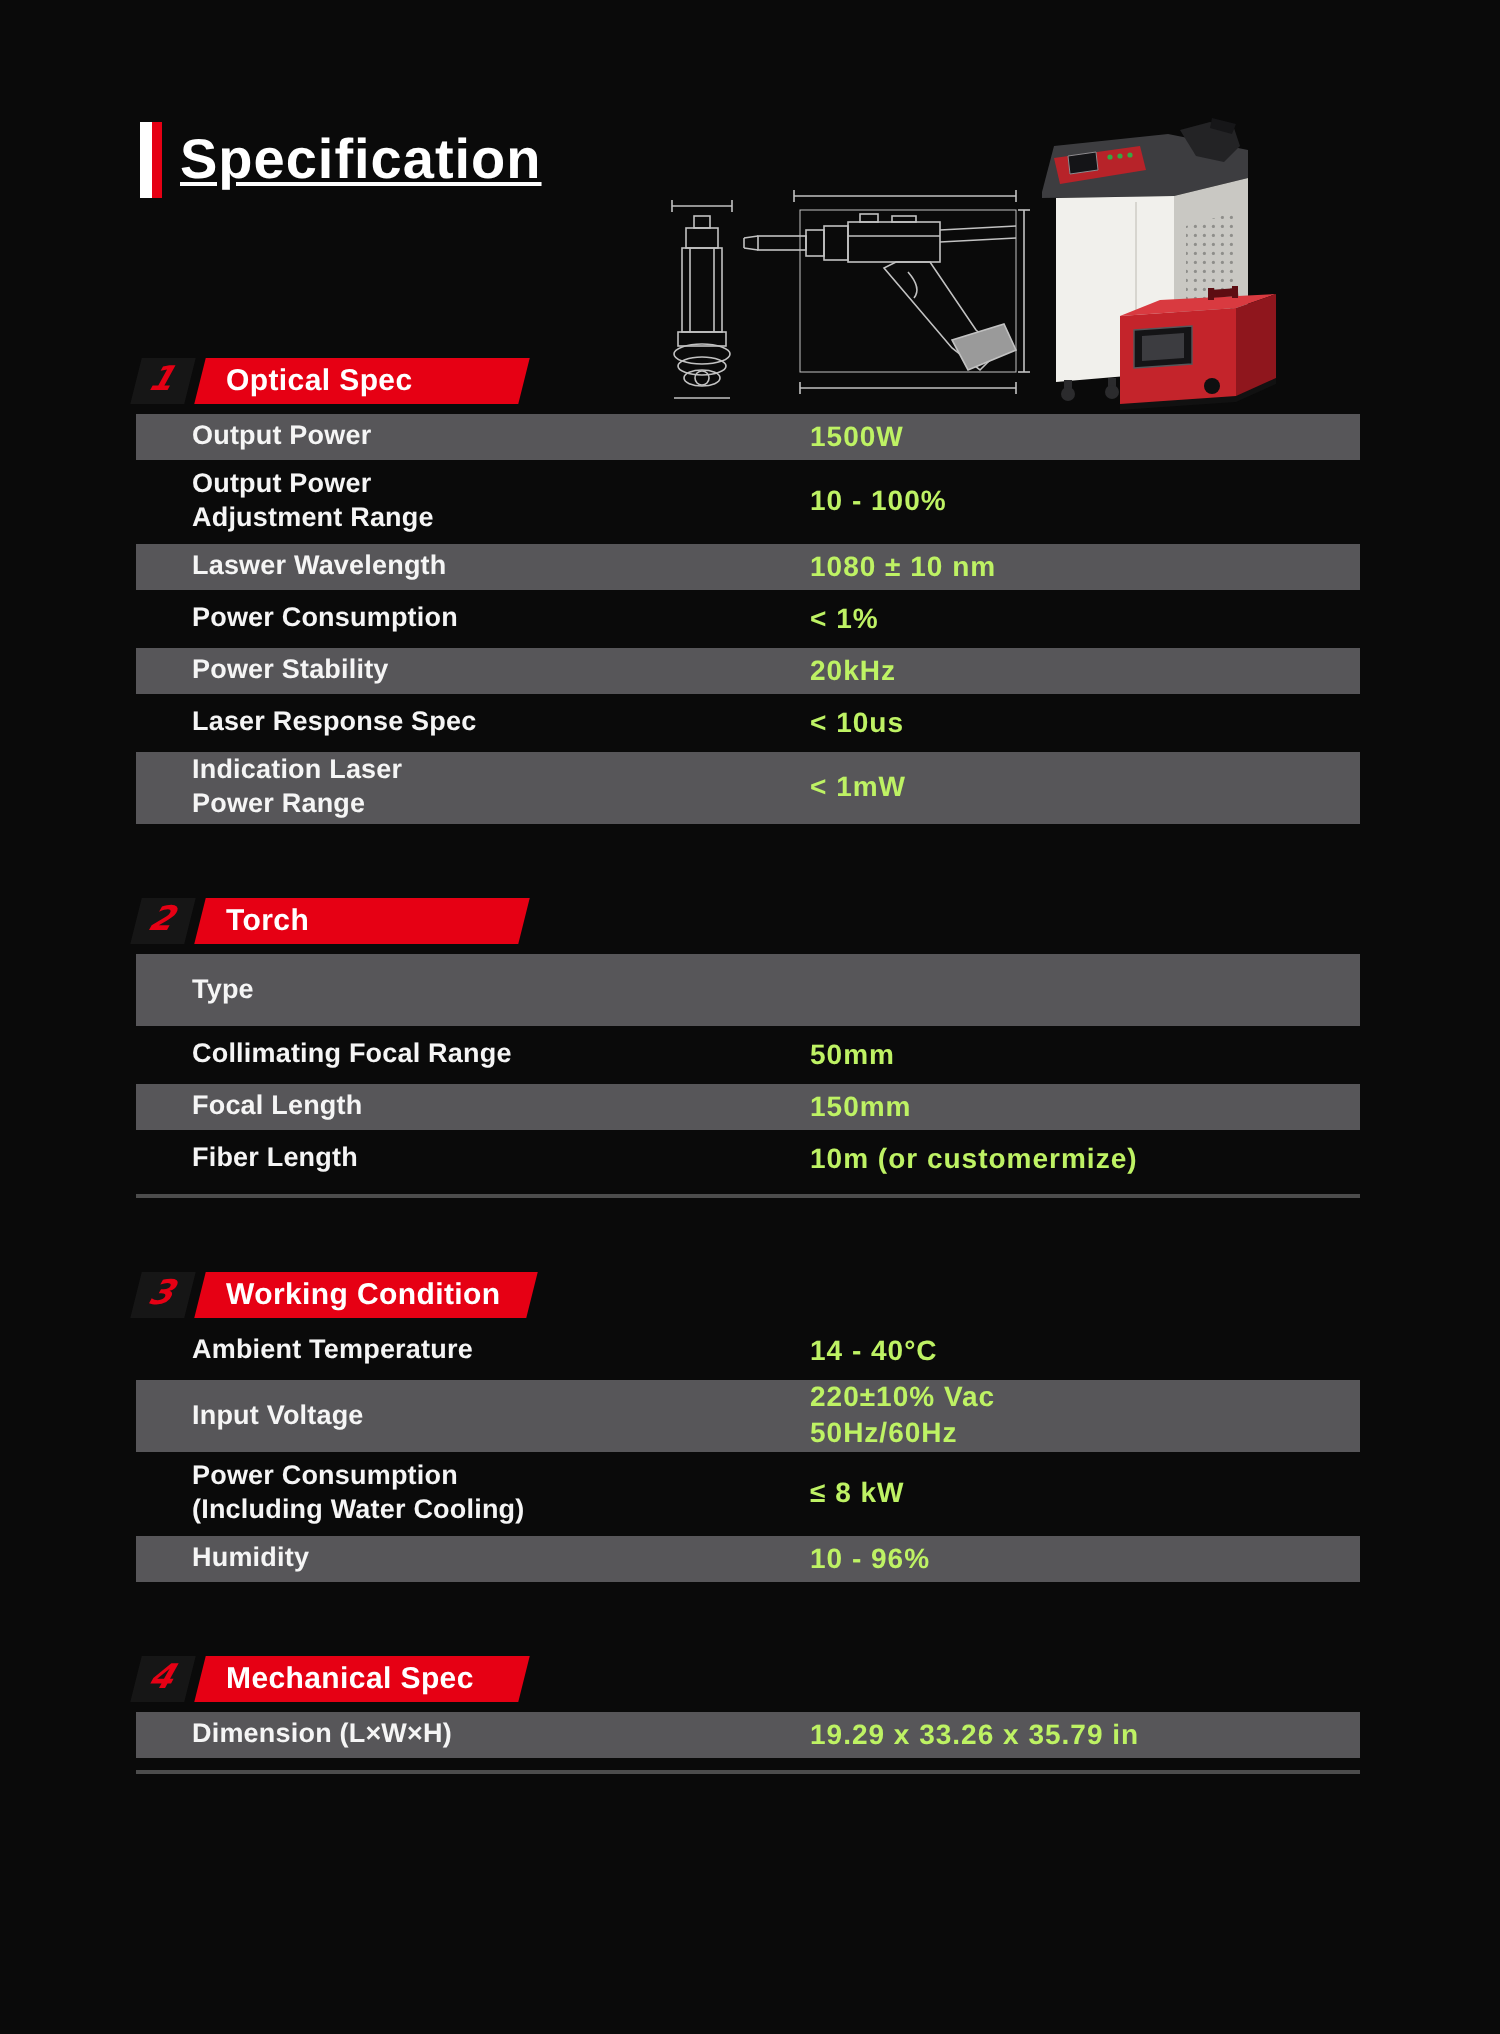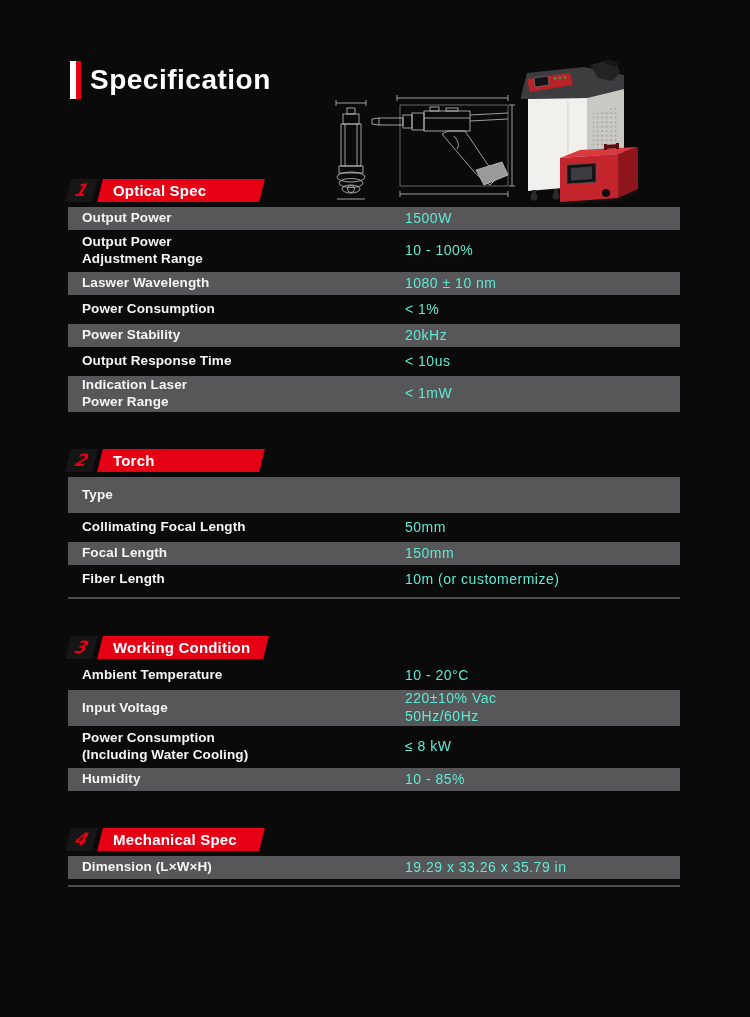--- a/index.html
+++ b/index.html
@@ -8,21 +8,21 @@
     width:750px; height:1017px; position:relative; overflow:hidden;
     font-family:"Liberation Sans", sans-serif;
   }
   .page { position:absolute; inset:0; background:#0a0a0a; }
 
   
   .title-block { position:absolute; left:70px; top:60px; height:40px; display:flex; align-items:center; }
   .accent-bar { display:flex; height:38px; margin-right:9px; }
   .accent-bar .bar-white { width:6px; background:#ffffff; }
   .accent-bar .bar-red { width:5px; background:#e60014; }
-  .page-title { color:#ffffff; font-size:28px; font-weight:bold; letter-spacing:0.5px; }
+  .page-title { color:#ffffff; font-size:28px; font-weight:bold; letter-spacing:0.5px;text-decoration:underline; }
 
   
   .hero { position:absolute; left:322px; top:58px; width:348px; height:150px; }
 
   
   .sections { position:absolute; left:68px; top:179px; width:612px; }
   .spec-section { margin-bottom:37px; }
   .section-header { display:flex; height:23px; margin-bottom:5px; align-items:stretch; }
   .num-badge {
     width:27px; background:#161616; transform:skewX(-14deg);
@@ -39,26 +39,26 @@
   .header-label {
     transform:skewX(14deg); color:#ffffff; font-weight:bold; font-size:15px;
     letter-spacing:0.2px; white-space:nowrap;
   }
   .rows { display:flex; flex-direction:column; gap:3px; }
   .spec-row { position:relative; min-height:23px; display:flex; align-items:center; }
   .spec-row.row-tall { min-height:36px; }
   .spec-row.row-gray { background:#575659; }
   .spec-row.row-dark { background:transparent; }
   .spec-label {
-    padding-left:14px; color:#f5f5f5; font-weight:bold; font-size:13.5px;
+    padding-left:28px; color:#f5f5f5; font-weight:bold; font-size:13.5px;
     line-height:1.25; letter-spacing:0.1px;
   }
   .spec-value {
     position:absolute; left:337px; top:50%; transform:translateY(-50%);
-    color:#5eead4; font-size:14px; font-weight:400; line-height:1.28; letter-spacing:0.5px;
+    color:#bef264; font-size:14px; font-weight:700; line-height:1.28; letter-spacing:0.5px;
     white-space:nowrap;
   }
   .section-separator { height:2px; background:#4d4d4d; margin-top:6px; }
 </style>
 </head>
 <body>
 
 <div class="page">
 
   <header class="title-block">
@@ -182,21 +182,21 @@
   </div>
           <div class="spec-row row-dark">
     <div class="spec-label">Power Consumption</div>
     <div class="spec-value">&lt; 1%</div>
   </div>
           <div class="spec-row row-gray">
     <div class="spec-label">Power Stability</div>
     <div class="spec-value">20kHz</div>
   </div>
           <div class="spec-row row-dark">
-    <div class="spec-label">Output Response Time</div>
+    <div class="spec-label">Laser Response Spec</div>
     <div class="spec-value">&lt; 10us</div>
   </div>
           <div class="spec-row row-gray row-tall">
     <div class="spec-label">Indication Laser<br>Power Range</div>
     <div class="spec-value">&lt; 1mW</div>
   </div>
         </div>
 
   </section>
       <section class="spec-section">
@@ -206,21 +206,21 @@
       </span>
       <span class="header-box">
         <span class="header-label">Torch</span>
       </span>
     </div>
     <div class="rows">
           <div class="spec-row row-gray row-tall">
     <div class="spec-label">Type</div>
   </div>
           <div class="spec-row row-dark">
-    <div class="spec-label">Collimating Focal Length</div>
+    <div class="spec-label">Collimating Focal Range</div>
     <div class="spec-value">50mm</div>
   </div>
           <div class="spec-row row-gray">
     <div class="spec-label">Focal Length</div>
     <div class="spec-value">150mm</div>
   </div>
           <div class="spec-row row-dark">
     <div class="spec-label">Fiber Length</div>
     <div class="spec-value">10m (or customermize)</div>
   </div>
@@ -232,33 +232,33 @@
       <span class="num-badge">
         <i class="num">3</i>
       </span>
       <span class="header-box">
         <span class="header-label">Working Condition</span>
       </span>
     </div>
     <div class="rows">
           <div class="spec-row row-dark">
     <div class="spec-label">Ambient Temperature</div>
-    <div class="spec-value">10 - 20°C</div>
+    <div class="spec-value">14 - 40°C</div>
   </div>
           <div class="spec-row row-gray row-tall">
     <div class="spec-label">Input Voltage</div>
     <div class="spec-value">220±10% Vac<br>50Hz/60Hz</div>
   </div>
           <div class="spec-row row-dark row-tall">
     <div class="spec-label">Power Consumption<br>(Including Water Cooling)</div>
     <div class="spec-value">≤ 8 kW</div>
   </div>
           <div class="spec-row row-gray">
     <div class="spec-label">Humidity</div>
-    <div class="spec-value">10 - 85%</div>
+    <div class="spec-value">10 - 96%</div>
   </div>
         </div>
 
   </section>
       <section class="spec-section">
     <div class="section-header">
       <span class="num-badge">
         <i class="num">4</i>
       </span>
       <span class="header-box">

